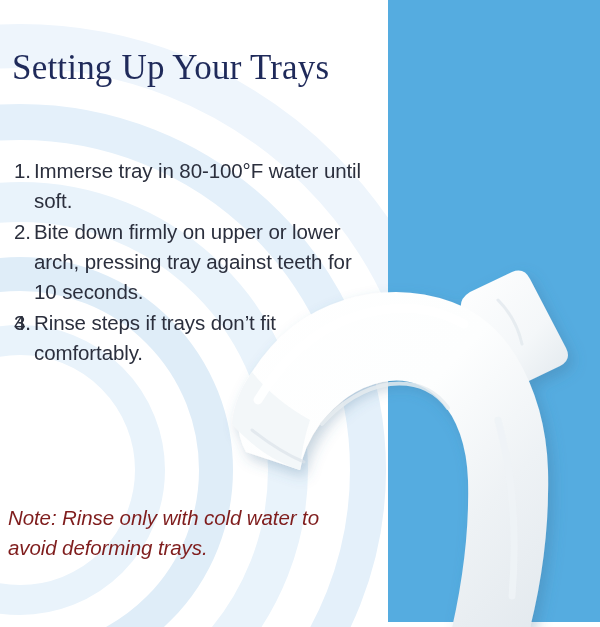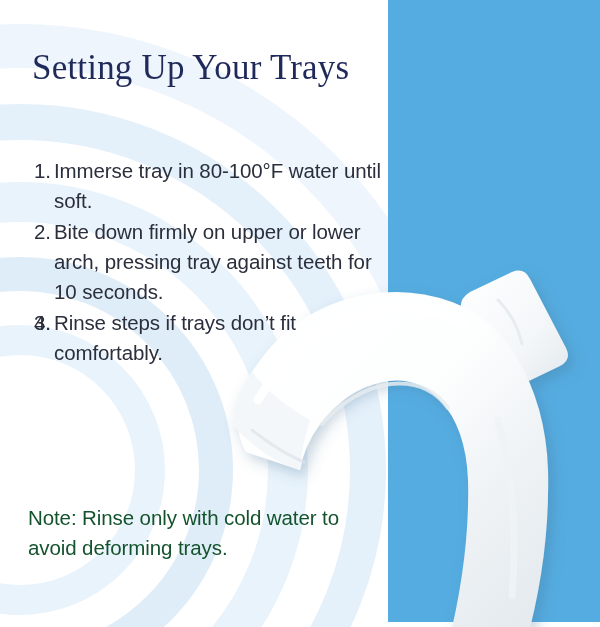--- a/index.html
+++ b/index.html
@@ -53,21 +53,20 @@
   #tray-layer svg { display: block; }
 
   
   #content {
     position: absolute;
     left: 0;
     top: 0;
     width: 388px;
     height: 627px;
     z-index: 4;
-    margin-left: 20px;
   }
 
   #page-title {
     position: absolute;
     left: 12px;
     top: 42px;
     width: 330px;
     font-family: "Liberation Serif", "DejaVu Serif", serif;
     font-size: 35px;
     line-height: 51px;
@@ -226,16 +225,16 @@
       </li>
       <li style="color: rgb(43, 47, 61);">
         <span class="num" style="color: rgb(43, 47, 61);">3.</span>
       </li>
       <li style="color: rgb(43, 47, 61);">
         <span class="num" style="color: rgb(43, 47, 61);">4.</span>
         <span>Rinse steps if trays don’t fit comfortably.</span>
       </li>
     </ol>
 
-    <p id="note-text" style="color: #14532d;">Note: Rinse only with cold water to avoid deforming trays.</p>
+    <p id="note-text" style="color: #7f1d1d; font-style: italic;">Note: Rinse only with cold water to avoid deforming trays.</p>
   </div>
 
 </div>
 
 </body></html>

